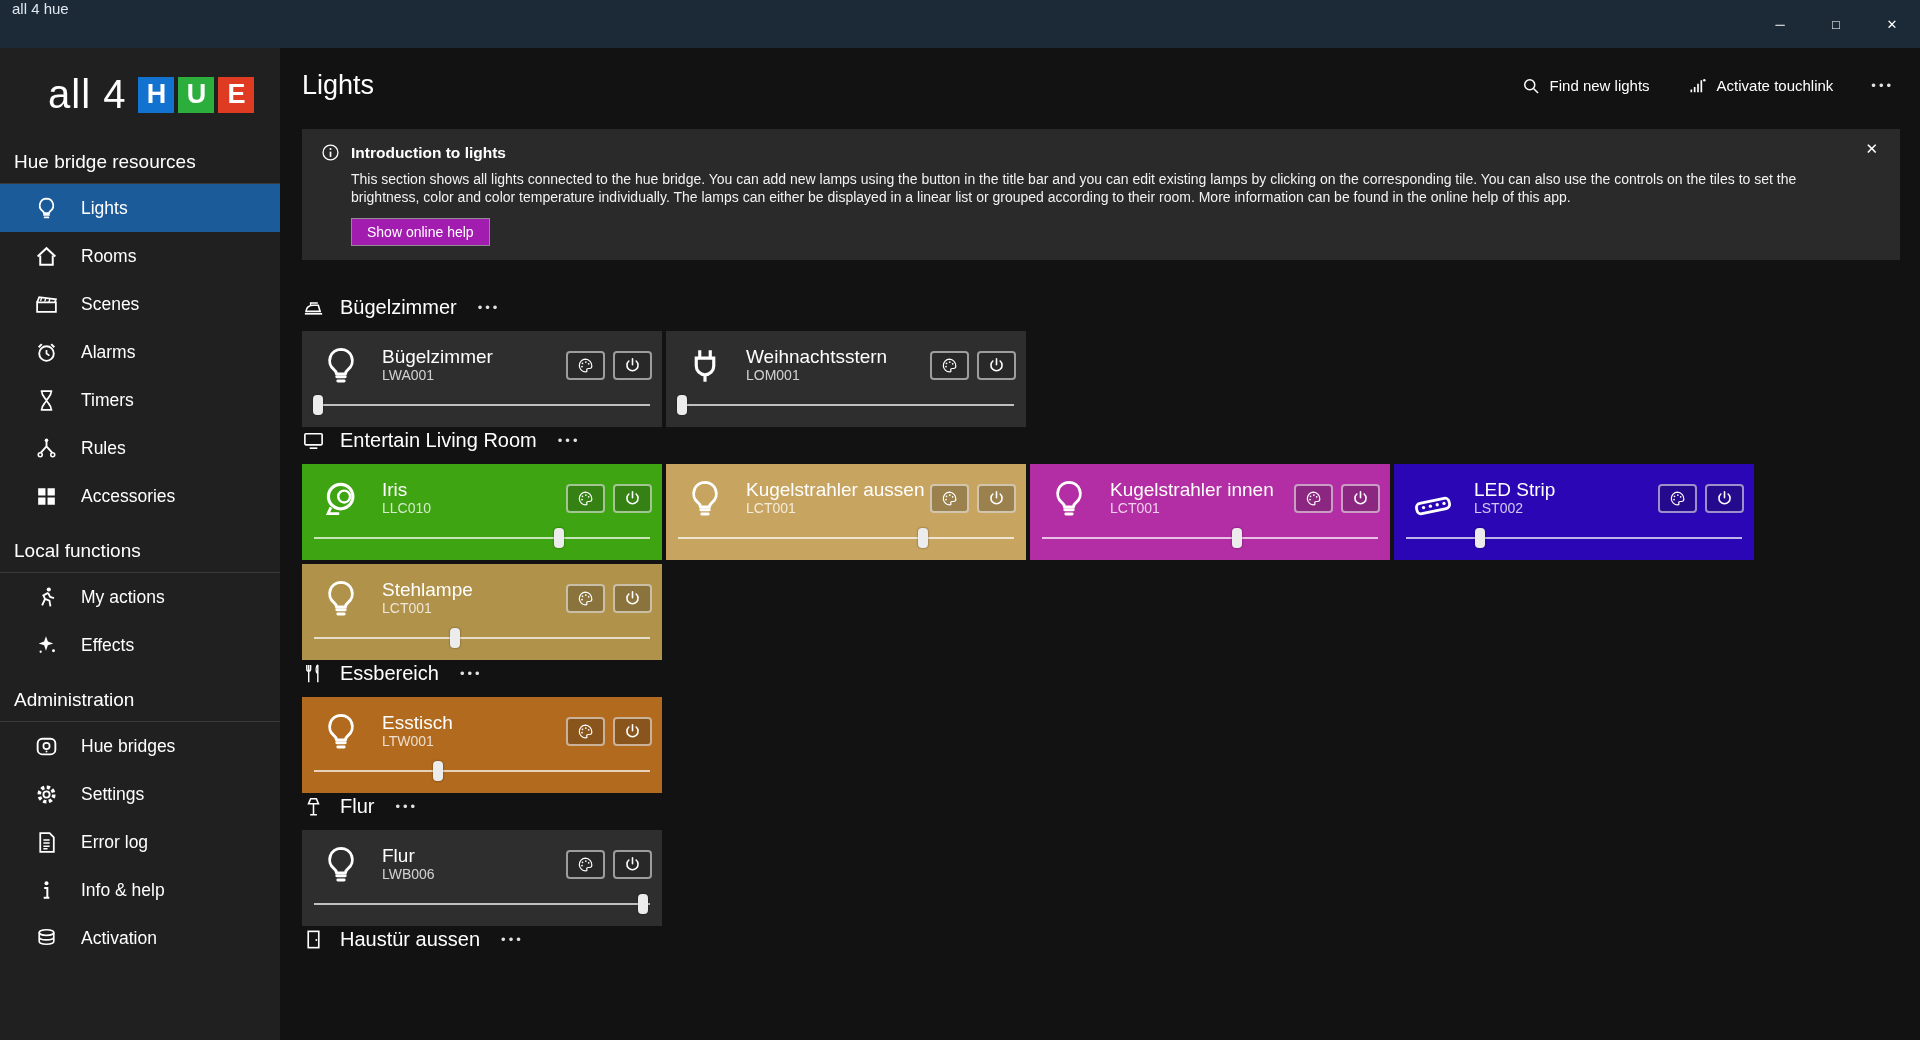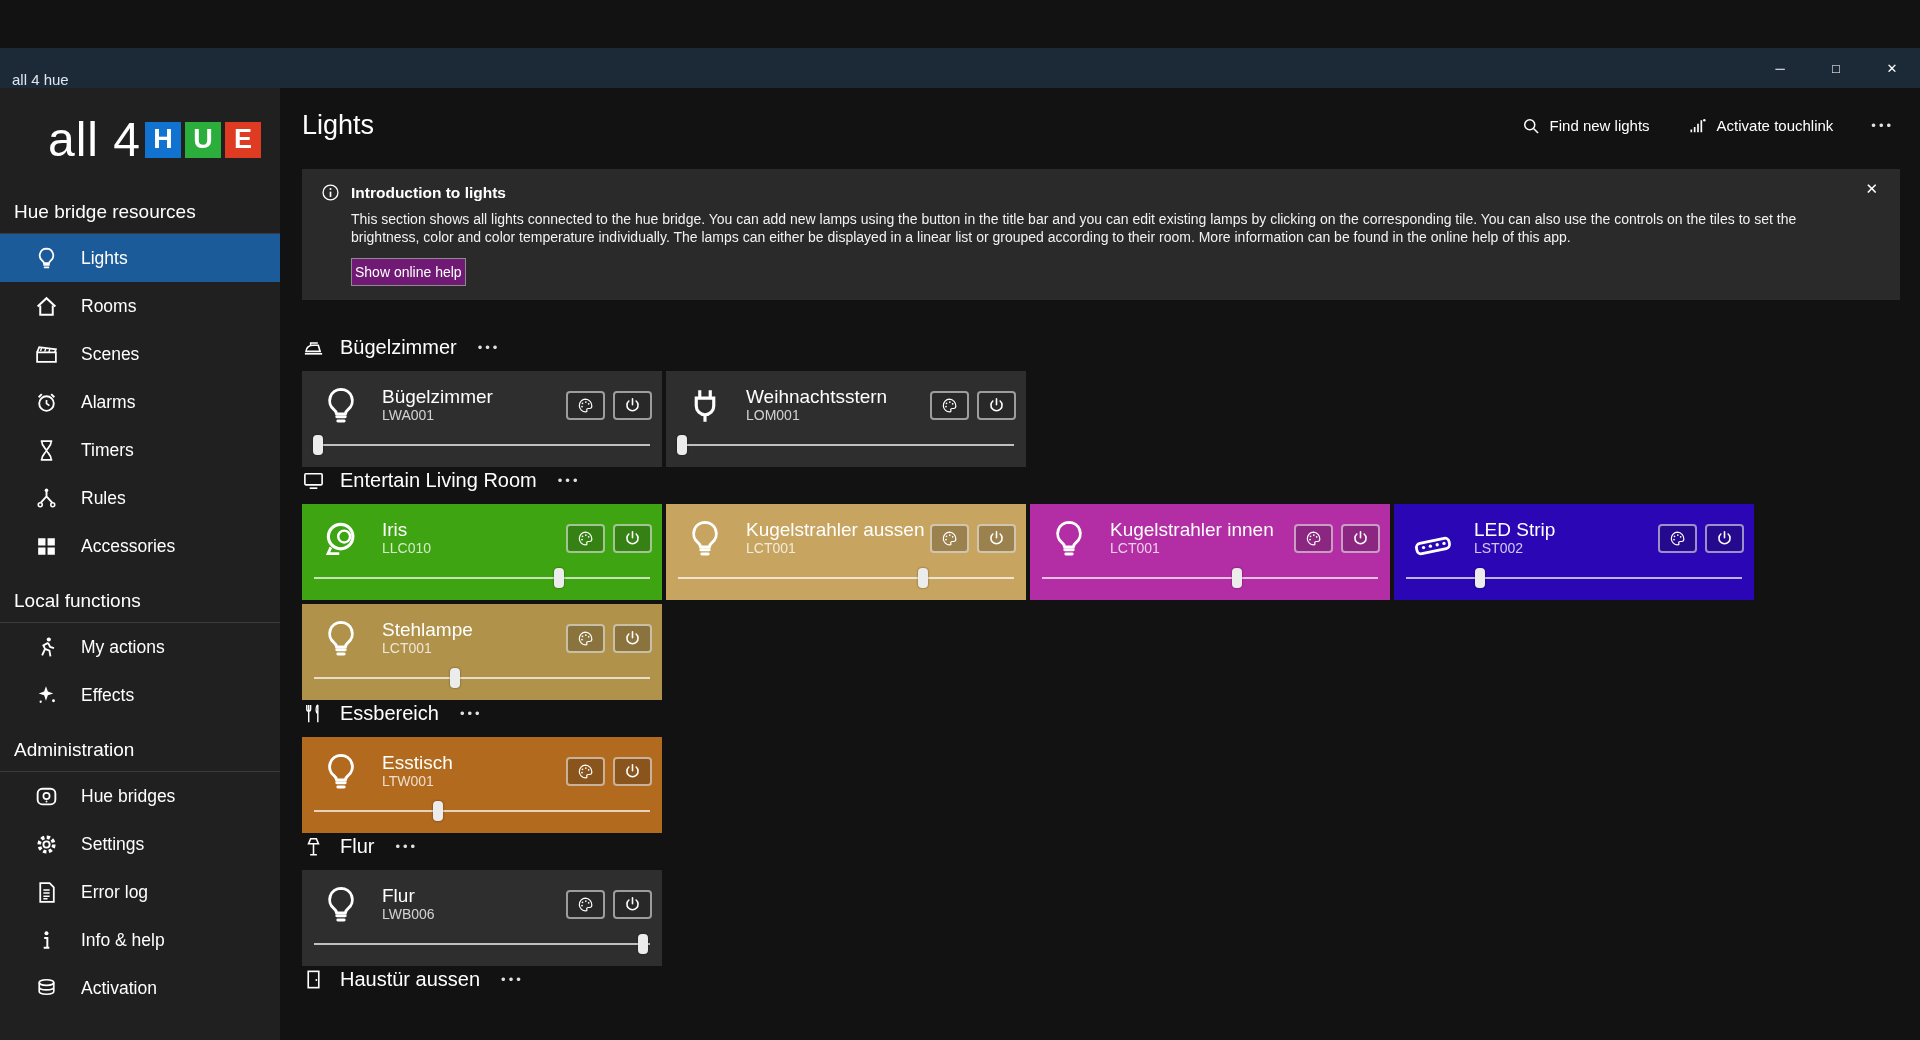--- a/index.html
+++ b/index.html
@@ -5,32 +5,32 @@
 * { box-sizing: border-box; }
 html, body { margin: 0; padding: 0; }
 body {
   width: 1920px; height: 1040px; overflow: hidden;
   background: #121212; color: #fff;
   font-family: "Liberation Sans", sans-serif;
 }
 button { font-family: inherit; cursor: pointer; }
 
 
-.titlebar { height: 40px; background: #1c2a38; display: flex; align-items: flex-end; margin-top: 48px; }
+.titlebar { height: 48px; background: #1c2a38; display: flex; align-items: flex-start; }
 .tb-title { font-size: 15px; color: #dfe7ee; padding-left: 12px; }
 .tb-controls { margin-left: auto; display: flex; height: 100%; }
 .tb-btn { width: 56px; height: 100%; background: transparent; border: none; color: #fff; font-size: 13px; padding: 0; }
 
 
 .app { display: flex; height: 1008px; }
 
 
 .sidebar { width: 280px; flex: 0 0 280px; background: #202020; overflow: hidden; }
 .logo { padding: 24px 0 14px 48px; display: flex; align-items: center; }
-.logo-text { font-size: 48px; font-weight: 400; color: #fff; letter-spacing: 1px; }
+.logo-text { font-size: 40px; font-weight: 400; color: #fff; margin-right: 8px; letter-spacing: 1px; }
 .logo-block { width: 36px; height: 36px; margin-left: 4px; display: flex; align-items: center; justify-content: center; font-size: 27px; font-weight: 700; color: #fff; }
 .side-section-title { font-size: 19px; color: #fff; padding: 20px 14px 10px 14px; border-bottom: 1px solid #3a3a3a; }
 .side-item { display: flex; align-items: center; height: 48px; padding-left: 34px; gap: 22px; font-size: 17.5px; color: #fff; cursor: pointer; }
 .side-item.selected { background: #1c5b99; }
 .icon { display: inline-flex; }
 .icon svg { width: 100%; height: 100%; }
 .side-item .icon { width: 25px; height: 25px; flex: 0 0 25px; color: #fff; }
 
 
 .main { flex: 1; padding: 0 20px 0 22px; display: flex; flex-direction: column; overflow: hidden; }
@@ -40,21 +40,21 @@
 .action { display: flex; align-items: center; gap: 9px; background: none; border: none; color: #fff; font-size: 15px; }
 .action .icon { width: 20px; height: 20px; color: #fff; }
 .more-btn { background: none; border: none; color: #e0e0e0; font-size: 13px; letter-spacing: 3px; padding: 4px 6px; }
 
 
 .intro { margin-top: 28px; background: #2a2a2a; position: relative; padding: 13px 52px 14px 18px; }
 .intro-head { display: flex; align-items: center; gap: 10px; }
 .intro-icon { width: 21px; height: 21px; color: #fff; }
 .intro-title { font-size: 15.5px; font-weight: 700; text-align: center; }
 .intro-body { margin: 7px 0 0 31px; font-size: 14px; line-height: 18px; color: #f2f2f2; }
-.intro-btn { margin: 12px 0 0 31px; background: #701a75; border: 1px solid #8d8d8d; color: #fff; font-size: 14px; padding: 5px 3px; }
+.intro-btn { margin: 12px 0 0 31px; background: #a21caf; border: 1px solid #8d8d8d; color: #fff; font-size: 14px; padding: 5px 15px; }
 .intro-close { position: absolute; top: 10px; right: 16px; background: none; border: none; color: #fff; font-size: 15px; }
 
 
 .group { }
 .group:first-of-type { margin-top: 34px; }
 .group-header { display: flex; align-items: center; gap: 15px; height: 26px; }
 .group-header .icon { width: 23px; height: 23px; color: #fff; }
 .group-name { font-size: 20px; }
 .tiles { margin-top: 11px; display: flex; flex-wrap: wrap; gap: 4px; max-width: 1456px; }
 

